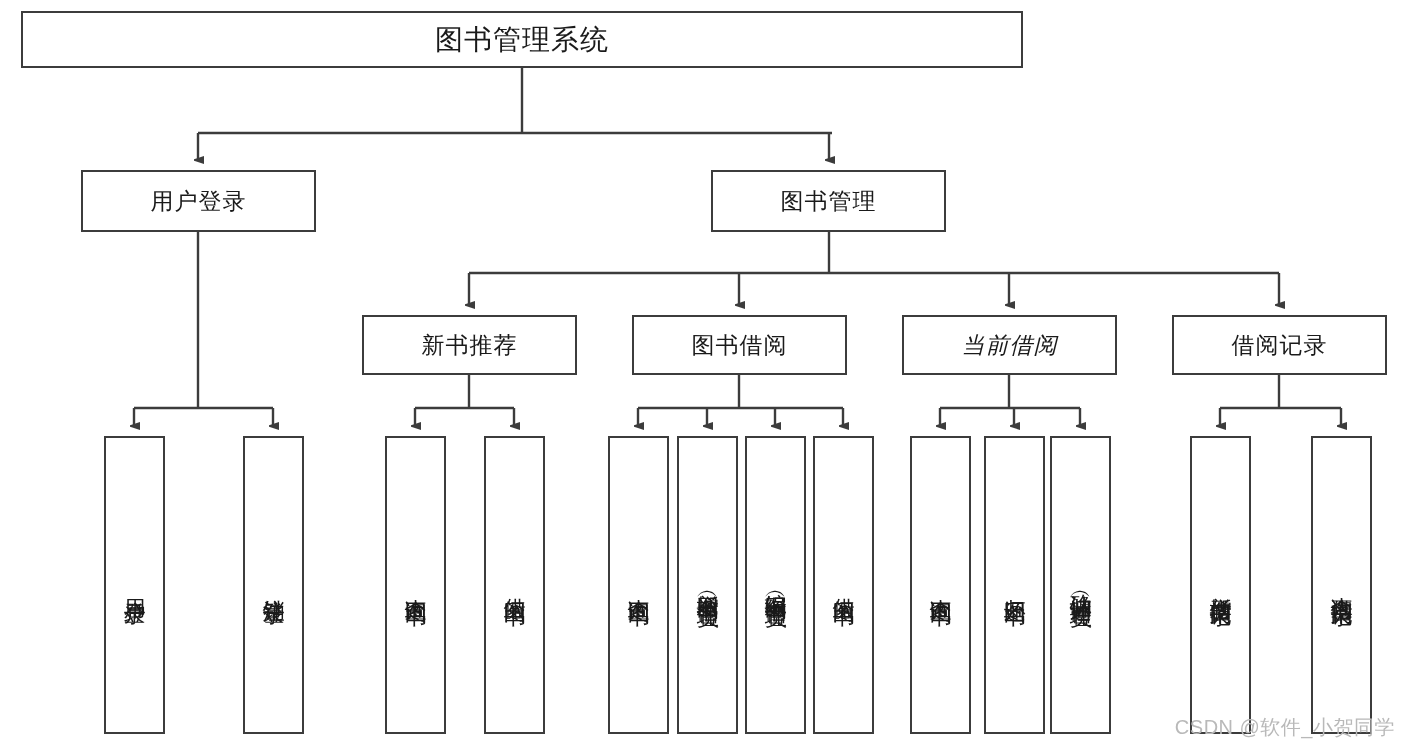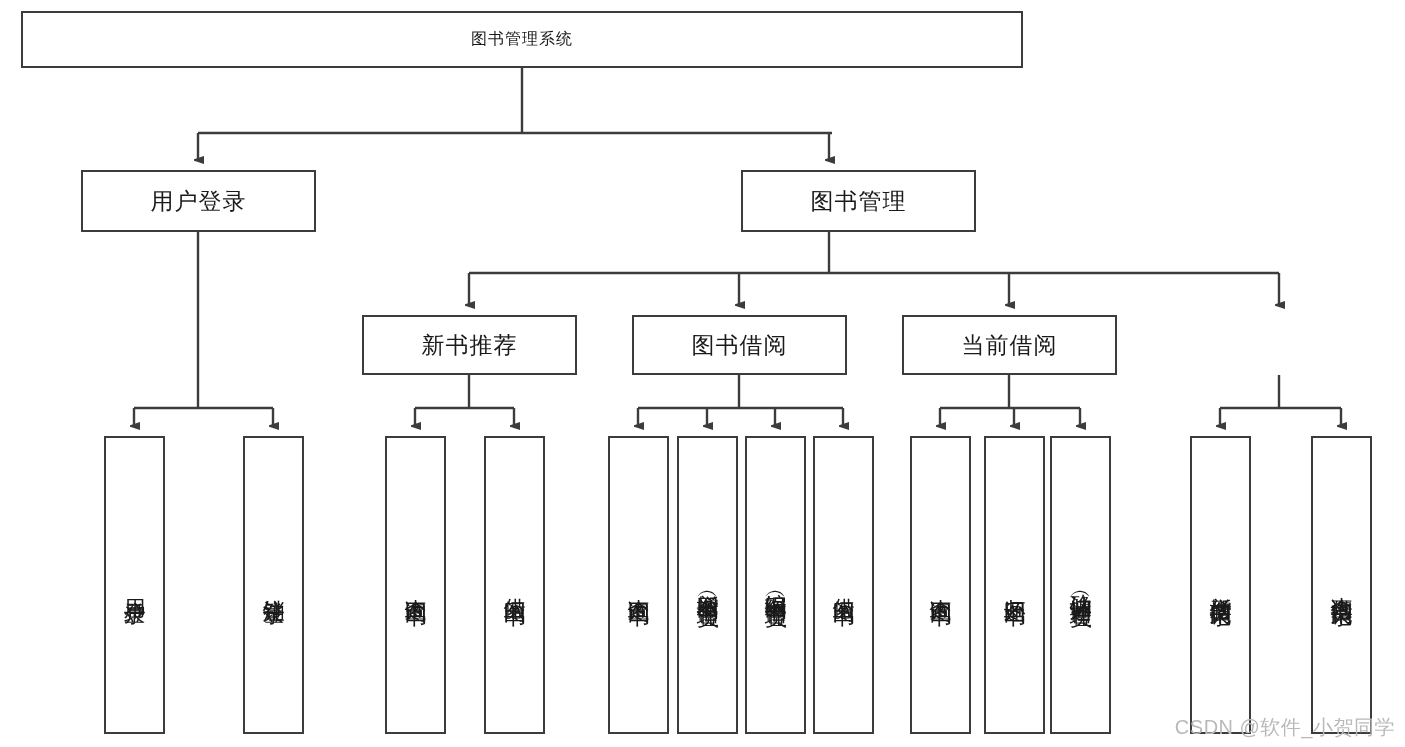--- a/index.html
+++ b/index.html
@@ -17,21 +17,21 @@
     box-sizing:border-box;
     background:#ffffff;
     border:2px solid #3c3c3c;
     display:flex;align-items:center;justify-content:center;
     color:#1a1a1a;
   }
   .node.h{               
     font-size:23px;
     letter-spacing:1px;
   }
-  .node.root{font-size:16px;}
+  .node.root{font-size:28px;}
   .node.v{               
     font-size:22px;
     align-items:center;
     justify-content:center;
     padding:6px 0;
   }
   .vtext{
     writing-mode:vertical-rl;
     text-orientation:upright;
     line-height:1.12;
@@ -104,32 +104,35 @@
     </g>
   </svg>
 
   <div class="node h root" id="n-root" style="left: 21px; top: 11px; width: 1002px; height: 57px; border-color: rgb(60, 60, 60); background: rgb(255, 255, 255); color: rgb(26, 26, 26);">
     <span>图书管理系统</span>
   </div>
 
   <div class="node h" id="n-l2-0" style="left: 81px; top: 170px; width: 235px; height: 62px; border-color: rgb(60, 60, 60); background: rgb(255, 255, 255); color: rgb(26, 26, 26);">
     <span>用户登录</span>
   </div>
-  <div class="node h" id="n-l2-1" style="left: 741px; top: 170px; width: 235px; height: 62px; border-color: rgb(60, 60, 60); background: rgb(255, 255, 255); color: rgb(26, 26, 26);">
+  <div class="node h" id="n-l2-1" style="left: 711px; top: 170px; width: 235px; height: 62px; border-color: rgb(60, 60, 60); background: rgb(255, 255, 255); color: rgb(26, 26, 26);">
     <span>图书管理</span>
   </div>
 
   <div class="node h" id="n-l3-1" style="left: 632px; top: 315px; width: 215px; height: 60px; border-color: rgb(60, 60, 60); background: rgb(255, 255, 255); color: rgb(26, 26, 26);">
     <span>图书借阅</span>
   </div>
   <div class="node h" id="n-l3-0" style="left: 362px; top: 315px; width: 215px; height: 60px; border-color: rgb(60, 60, 60); background: rgb(255, 255, 255); color: rgb(26, 26, 26);">
     <span>新书推荐</span>
   </div>
-  <div class="node h" id="n-l3-2" style="left: 902px; top: 315px; width: 215px; height: 60px; border-color: rgb(60, 60, 60); background: rgb(255, 255, 255); color: rgb(26, 26, 26);">
+  <div class="node h" id="n-l3-2" style="left: 902px; top: 315px; width: 215px; height: 60px; border-color: rgb(60, 60, 60); background: rgb(255, 255, 255); color: rgb(26, 26, 26); font-style: italic;">
     <span>当前借阅</span>
+  </div>
+  <div class="node h" id="n-l3-3" style="left: 1172px; top: 315px; width: 215px; height: 60px; border-color: rgb(60, 60, 60); background: rgb(255, 255, 255); color: rgb(26, 26, 26);">
+    <span>借阅记录</span>
   </div>
 
   <div class="node v" id="n-lf-0" style="left: 104px; top: 436px; width: 61px; height: 298px; border-color: rgb(60, 60, 60); background: rgb(255, 255, 255); color: rgb(26, 26, 26);">
     <span class="vtext">用户登录</span>
   </div>
   <div class="node v" id="n-lf-1" style="left: 243px; top: 436px; width: 61px; height: 298px; border-color: rgb(60, 60, 60); background: rgb(255, 255, 255); color: rgb(26, 26, 26);">
     <span class="vtext">注销登录</span>
   </div>
   <div class="node v" id="n-lf-2" style="left: 385px; top: 436px; width: 61px; height: 298px; border-color: rgb(60, 60, 60); background: rgb(255, 255, 255); color: rgb(26, 26, 26);">
     <span class="vtext">查询图书</span>

